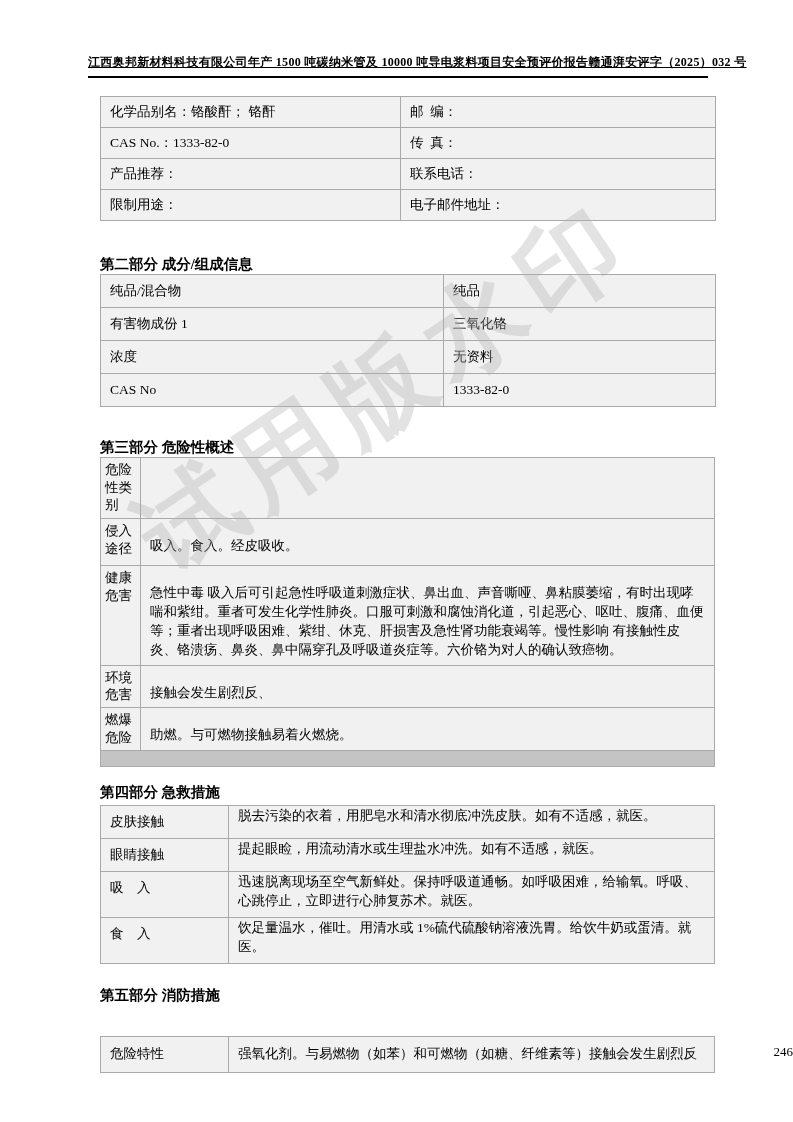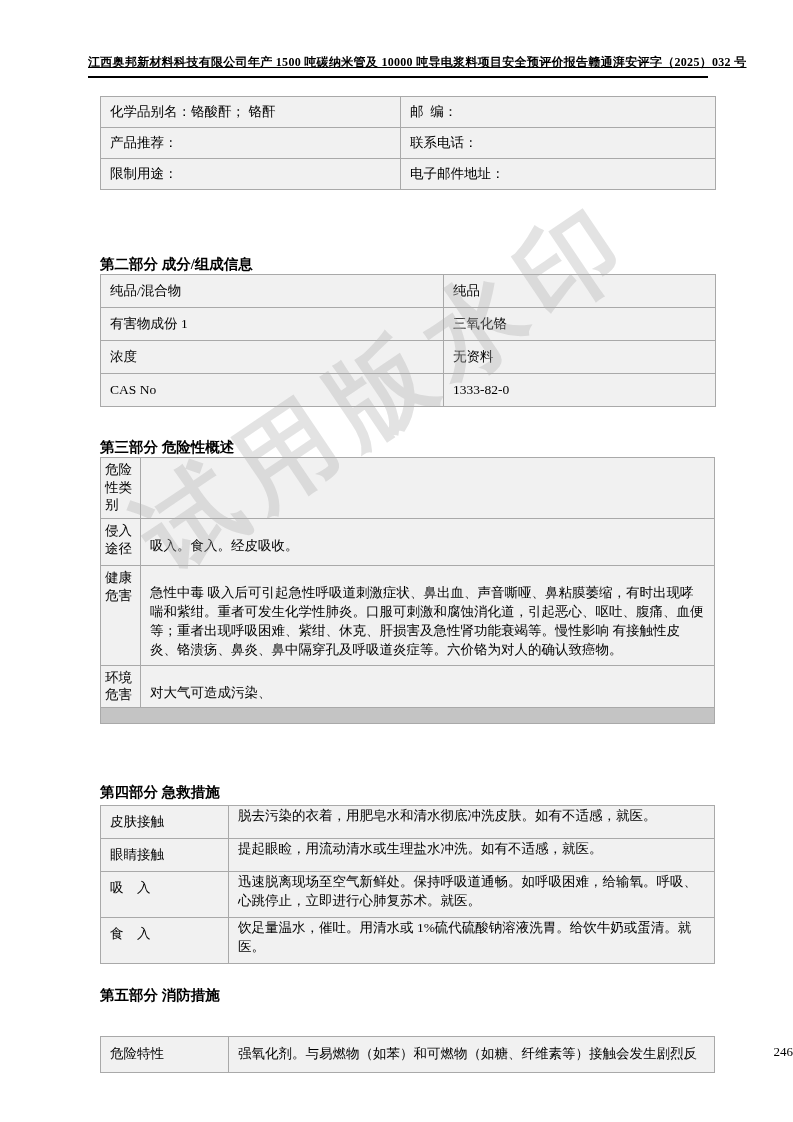--- a/index.html
+++ b/index.html
@@ -108,20 +108,24 @@
 
   <div class="watermark">试用版水印</div>
 
   <table class="tbl t1">
     <tbody>
         <tr>
       <td class="c-left">化学品别名：铬酸酐； 铬酐</td>
       <td class="c-right">邮  编：</td>
     </tr>
     <tr>
+      <td class="c-left">CAS No.：1333-82-0</td>
+      <td class="c-right">传  真：</td>
+    </tr>
+    <tr>
       <td class="c-left">产品推荐：</td>
       <td class="c-right">联系电话：</td>
     </tr>
     <tr>
       <td class="c-left">限制用途：</td>
       <td class="c-right">电子邮件地址：</td>
     </tr>
   </tbody>
     </table>
 
@@ -157,21 +161,25 @@
     <tr class="r2">
       <td class="lbl">侵入途径</td>
       <td class="txt">吸入。食入。经皮吸收。</td>
     </tr>
     <tr class="r3">
       <td class="lbl">健康危害</td>
       <td class="txt">急性中毒 吸入后可引起急性呼吸道刺激症状、鼻出血、声音嘶哑、鼻粘膜萎缩，有时出现哮喘和紫绀。重者可发生化学性肺炎。口服可刺激和腐蚀消化道，引起恶心、呕吐、腹痛、血便等；重者出现呼吸困难、紫绀、休克、肝损害及急性肾功能衰竭等。慢性影响 有接触性皮炎、铬溃疡、鼻炎、鼻中隔穿孔及呼吸道炎症等。六价铬为对人的确认致癌物。</td>
     </tr>
     <tr class="r4">
       <td class="lbl">环境危害</td>
-      <td class="txt">对大气可造成污染、</td>
+      <td class="txt">接触会发生剧烈反、</td>
+    </tr>
+    <tr class="r5">
+      <td class="lbl">燃爆危险</td>
+      <td class="txt">助燃。与可燃物接触易着火燃烧。</td>
     </tr>
     <tr class="strip">
       <td colspan="2"></td>
     </tr>
   </tbody>
     </table>
 
   <div class="section-title s4-title">第四部分 急救措施</div>
   <table class="tbl t4">
     <tbody>

